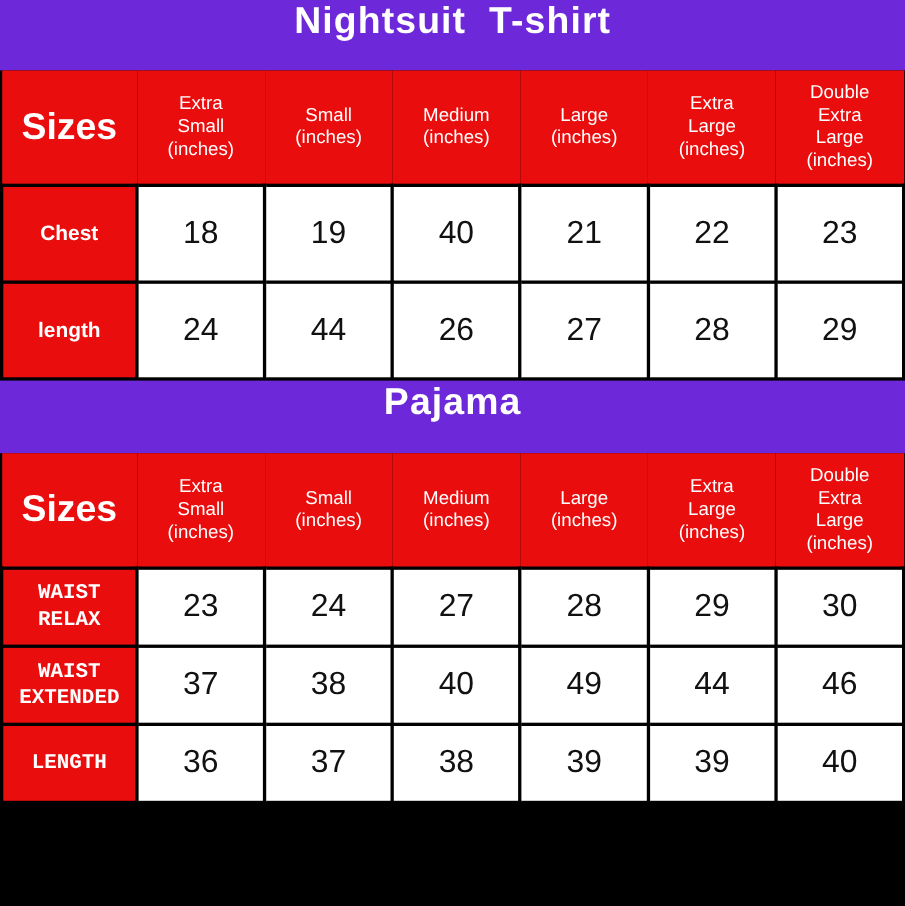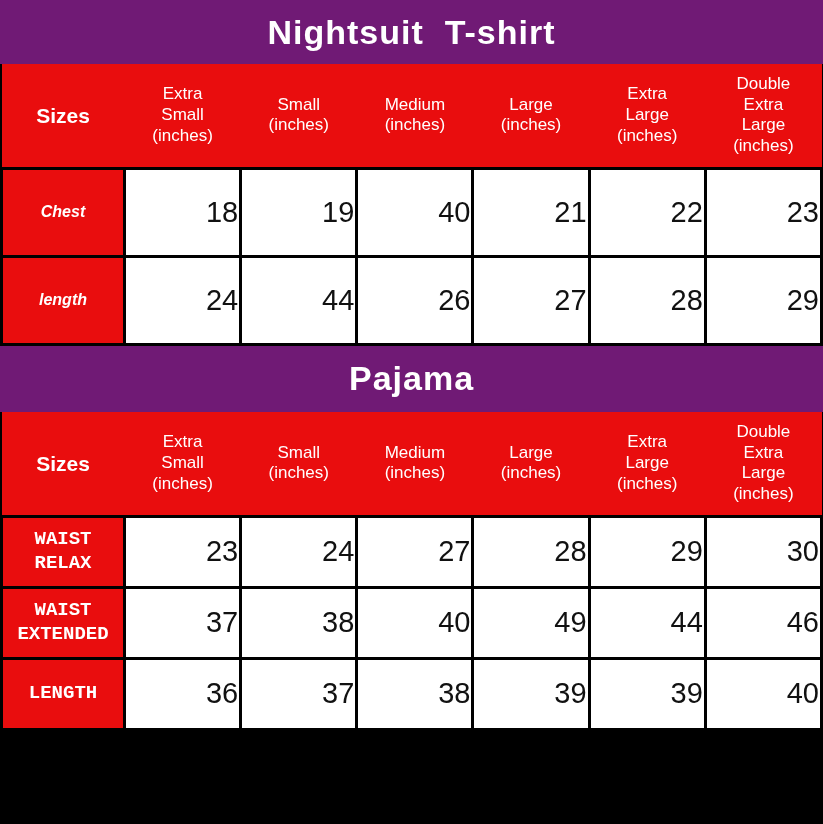--- a/index.html
+++ b/index.html
@@ -15,24 +15,23 @@
     -webkit-font-smoothing: antialiased;
   }
   .page {
     width: 823px;
     height: 824px;
     background: #000000;
     display: flex;
     flex-direction: column;
   }
   .band {
-    background: #701a75;
+    background: #6d28d9;
     color: #ffffff;
     display: flex;
-    align-items: center;
     justify-content: center;
     flex: 0 0 auto;
   }
   .band.title-band   { height: 64px; }
   .band.pajama-band  { height: 66px; }
   .band.note-band    { flex: 1 1 auto; }
   .band-title {
     font-size: 34px;
     font-weight: bold;
     letter-spacing: 1px;
@@ -56,42 +55,42 @@
     border: none;
     text-align: center;
     vertical-align: middle;
     font-weight: normal;
     font-size: 17px;
     line-height: 1.22;
     white-space: pre-line;
     padding: 10px 2px;
   }
   th.hdr.sizes {
-    font-size: 21px;
+    font-size: 34px;
     font-weight: bold;
   }
   tr.hdr-row-1 { height: 100px; }
   tr.hdr-row-2 { height: 103px; }
   td.lbl {
     background: #E90D0E;
     color: #ffffff;
     border: 3px solid #000000;
     text-align: center;
     vertical-align: middle;
     font-weight: bold;
     white-space: pre-line;
     line-height: 1.25;
   }
-  td.lbl.big   { font-size: 16px; font-style: italic; }
+  td.lbl.big   { font-size: 19px; }
   td.lbl.small { font-size: 19px; font-family: Liberation Mono, monospace; }
   td.val {
     background: #ffffff;
     color: #111111;
     border: 3px solid #000000;
-    text-align: right;
+    text-align: center;
     vertical-align: middle;
     font-size: 29px;
   }
   tr.data-row-1 { height: 88px; }
   tr.data-row-2 { height: 71px; }
 </style>
 </head>
 <body>
 
 <div class="page">

